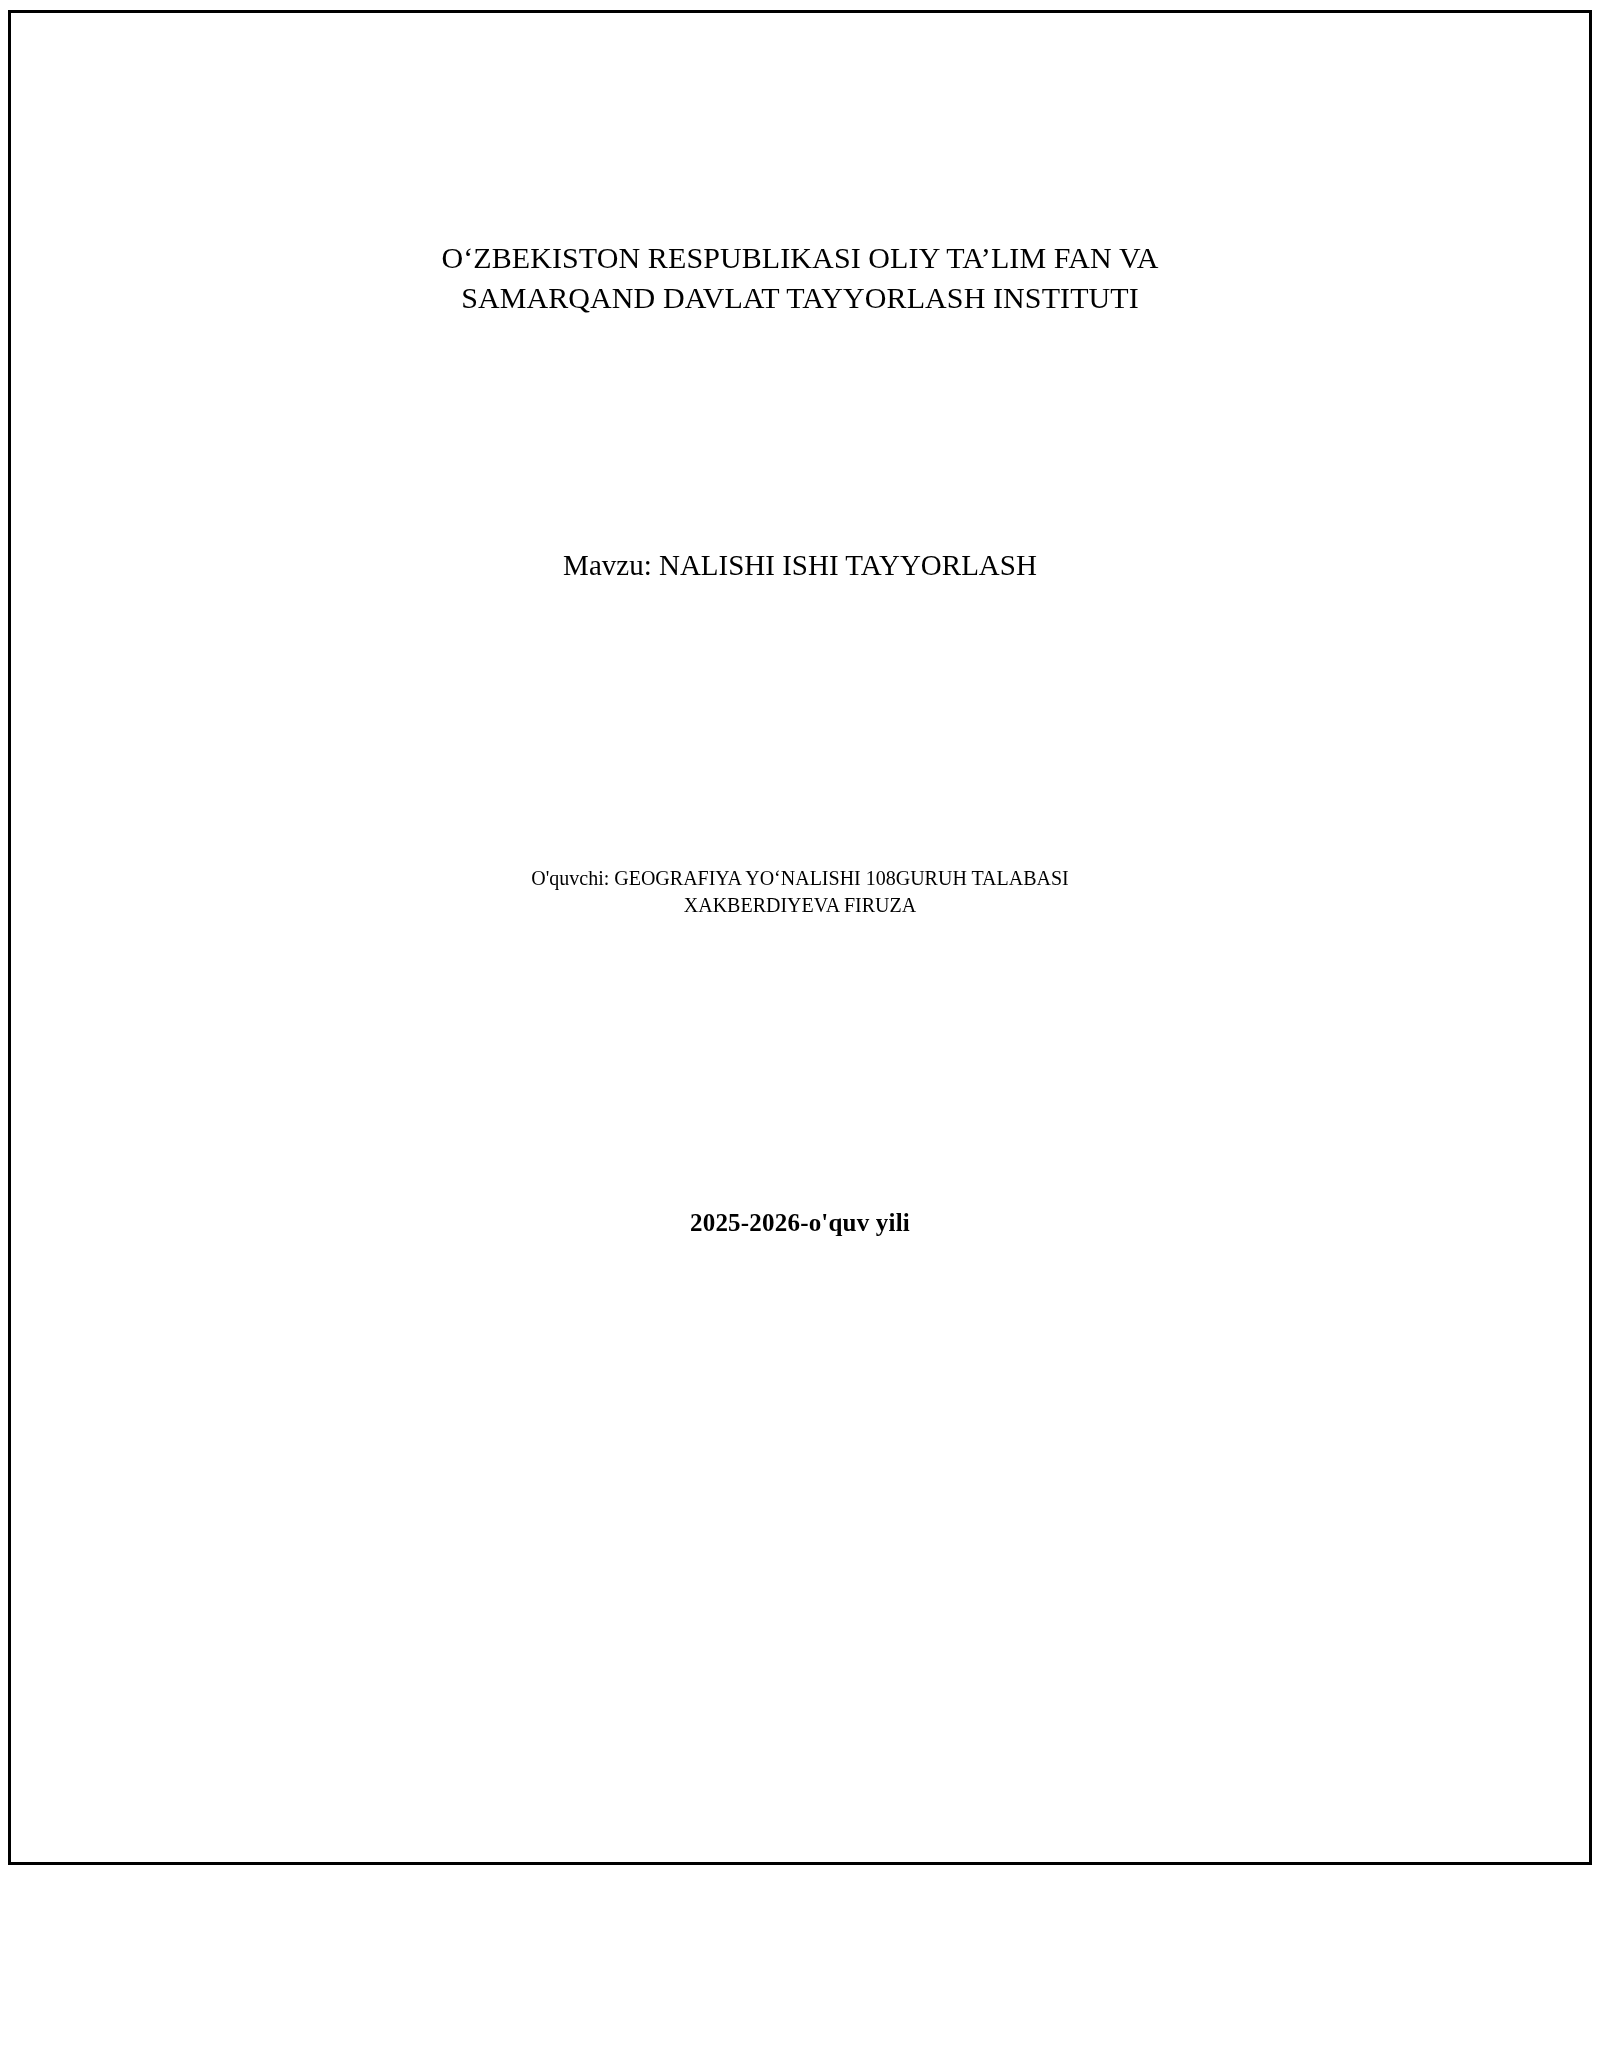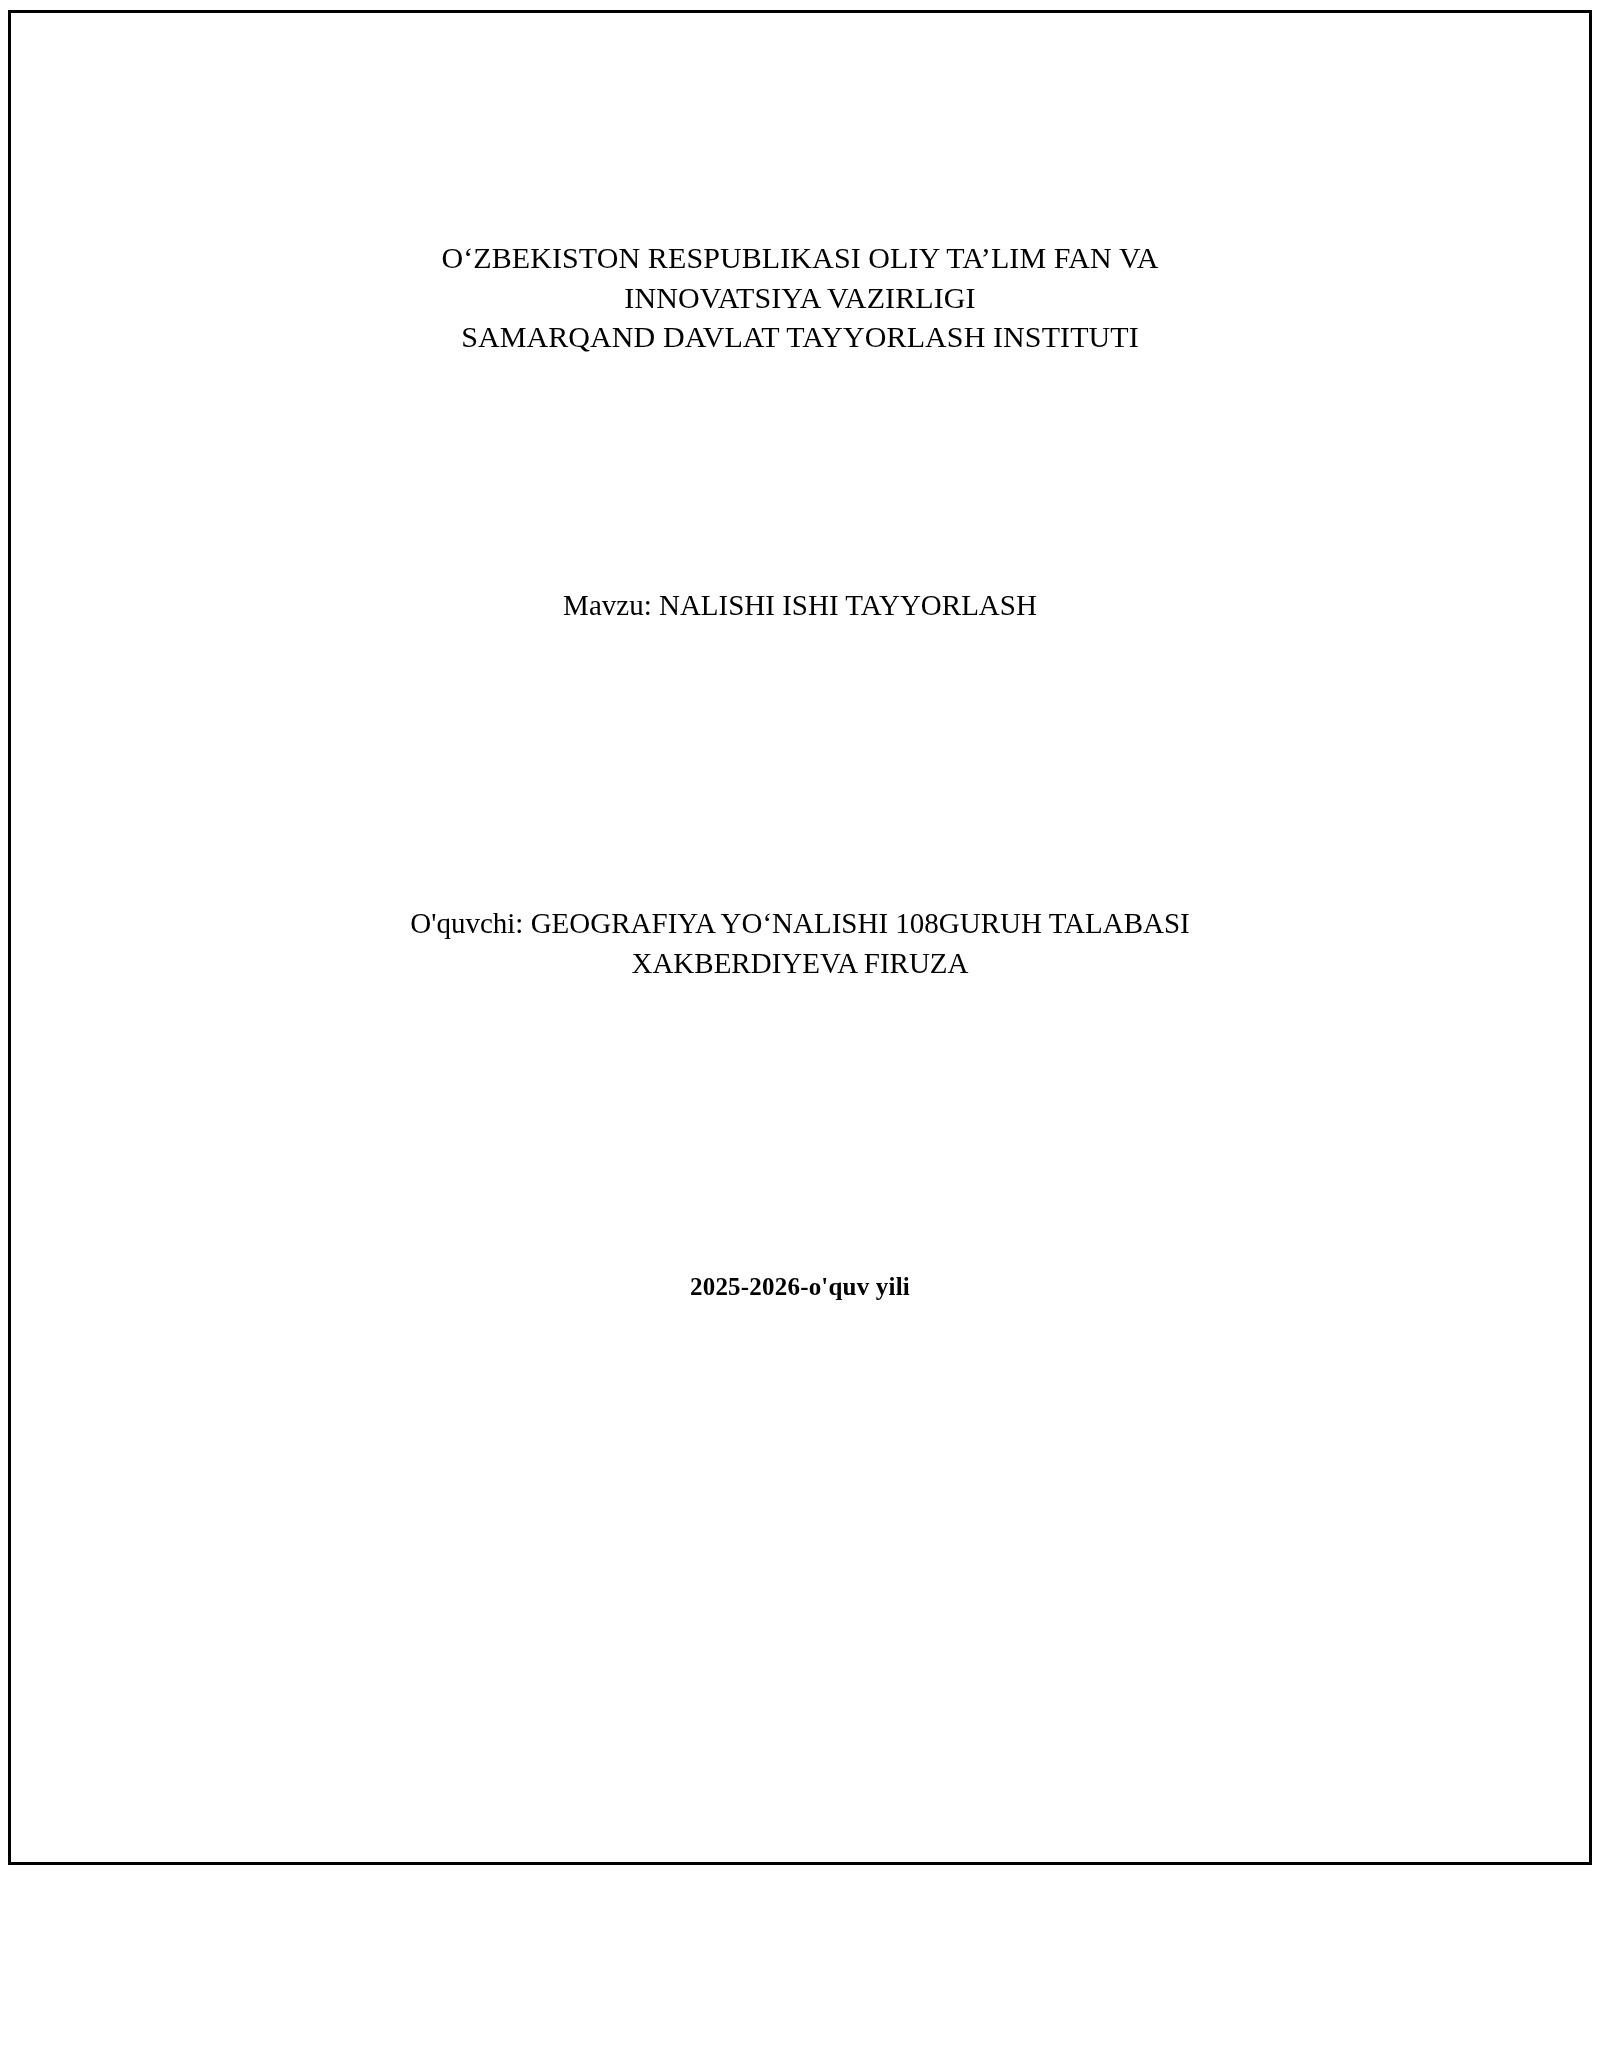--- a/index.html
+++ b/index.html
@@ -64,21 +64,21 @@
   }
 
   .subject {
     margin-top: 230px;
     font-size: 29px;
     line-height: 1.3;
   }
 
   .author {
     margin-top: 280px;
-    font-size: 29px;
+    font-size: 20px;
     line-height: 1.35;
     max-width: 1100px;
     margin-left: auto;
     margin-right: auto;
     font-family: Liberation Serif, serif;
   }
   .author .line {
     display: block;
   }
 
@@ -91,21 +91,20 @@
 </style>
 </head>
 <body>
 
 <div class="page-wrap">
   <div class="page">
     <div class="content">
 
       <div class="institution">
         <span class="line">O‘ZBEKISTON RESPUBLIKASI OLIY TA’LIM FAN VA</span>
-        <span class="line">INNOVATSIYA VAZIRLIGI</span>
         <span class="line">SAMARQAND DAVLAT TAYYORLASH INSTITUTI</span>
       </div>
 
 
       <div class="subject">Mavzu: NALISHI ISHI TAYYORLASH</div>
 
       <div class="author">
         <span class="line">O'quvchi: GEOGRAFIYA YO‘NALISHI 108GURUH TALABASI</span>
         <span class="line">XAKBERDIYEVA FIRUZA</span>
       </div>

